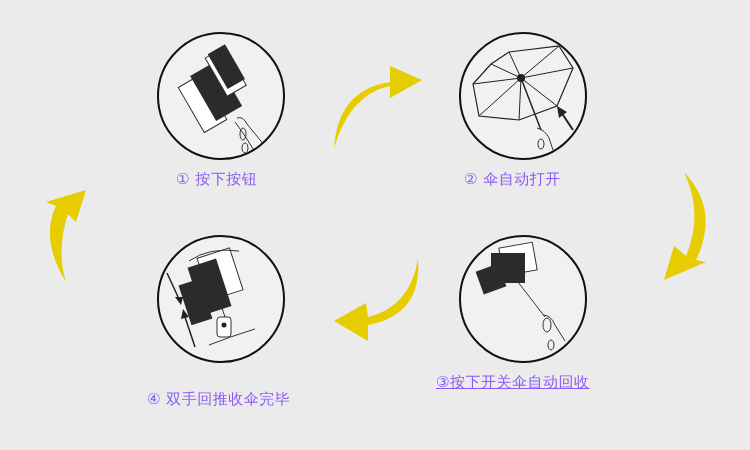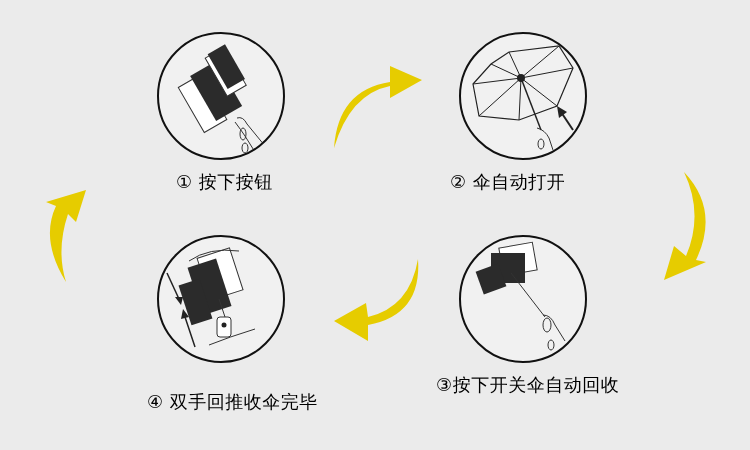--- a/index.html
+++ b/index.html
@@ -1,20 +1,20 @@
 <!DOCTYPE html>
 <html><head>
 <meta charset="utf-8">
 <style>
   html,body{margin:0;padding:0;}
   body{width:750px;height:450px;background:#ebebeb;position:relative;overflow:hidden;font-family:"DejaVu Sans",sans-serif;}
   .step{position:absolute;}
   .circle{position:absolute;width:124px;height:124px;border:2px solid #111;border-radius:50%;background:#f1f1f1;overflow:hidden;}
   .circle svg{position:absolute;left:0;top:0;}
-  .label{position:absolute;font-size:18px;color:#000000;white-space:nowrap;letter-spacing:0.5px;}
+  .label{position:absolute;font-size:15px;color:#8b5cf6;white-space:nowrap;letter-spacing:0.5px;}
   .arrow{position:absolute;}
 </style>
 </head>
 <body>
 
 <div class="step">
   <div class="circle" style="left:157px;top:32px;">
     <svg width="124" height="124" viewBox="0 0 124 124">
       <g transform="rotate(-30 60 60)">
         <rect x="28" y="34" width="26" height="52" fill="#fff" stroke="#333" stroke-width="1"></rect>
@@ -46,21 +46,21 @@
           <line x1="60" y1="44" x2="30" y2="30"></line>
       </g>
       <circle cx="60" cy="44" r="4" fill="#222"></circle>
       <line x1="60" y1="44" x2="80" y2="96" stroke="#222" stroke-width="1.5"></line>
       <path d="M76 94 Q84 96 88 104 L92 116" fill="none" stroke="#333" stroke-width="1"></path>
       <ellipse cx="80" cy="110" rx="3" ry="5" fill="none" stroke="#333" stroke-width="1"></ellipse>
       <line x1="112" y1="96" x2="100" y2="78" stroke="#222" stroke-width="2"></line>
       <polygon points="96,72 106,78 98,84" fill="#222"></polygon>
     </svg>
   </div>
-  <div class="label" style="left:450px;top:170px;">② 伞自动打开</div>
+  <div class="label" style="left:464px;top:170px;">② 伞自动打开</div>
 </div>
 
 <div class="step">
   <div class="circle" style="left:157px;top:235px;">
     <svg width="124" height="124" viewBox="0 0 124 124">
       <g transform="rotate(-18 60 50)">
         <rect x="48" y="16" width="34" height="44" fill="#fff" stroke="#333" stroke-width="1"></rect>
         <rect x="36" y="22" width="30" height="50" fill="#2b2b2b"></rect>
         <rect x="22" y="36" width="22" height="42" fill="#2b2b2b"></rect>
       </g>
@@ -83,21 +83,21 @@
     <svg width="124" height="124" viewBox="0 0 124 124">
       <rect x="40" y="8" width="34" height="28" fill="#fff" stroke="#333" stroke-width="1" transform="rotate(-10 57 22)"></rect>
       <rect x="30" y="16" width="34" height="30" fill="#2b2b2b"></rect>
       <rect x="18" y="30" width="24" height="24" fill="#2b2b2b" transform="rotate(-20 30 42)"></rect>
       <line x1="50" y1="36" x2="84" y2="80" stroke="#333" stroke-width="1"></line>
       <path d="M82 78 Q90 78 94 88 L104 104" fill="none" stroke="#333" stroke-width="1"></path>
       <ellipse cx="86" cy="88" rx="4" ry="7" fill="none" stroke="#333" stroke-width="1"></ellipse>
       <ellipse cx="90" cy="108" rx="3" ry="5" fill="none" stroke="#333" stroke-width="1"></ellipse>
     </svg>
   </div>
-  <div class="label" style="left:436px;top:373px;">③按下开关伞自动回收</div>
+  <div class="label" style="left:436px;top:373px;text-decoration:underline;">③按下开关伞自动回收</div>
 </div>
 
 <svg class="arrow" style="left:330px;top:50px;" width="95" height="100" viewBox="0 0 95 100">
   <path d="M4 98 Q8 40 60 32 L60 16 L92 30 L60 48 L60 36 Q20 44 4 98 Z" fill="#e6cc00"></path>
 </svg>
 
 <svg class="arrow" style="left:660px;top:170px;" width="60" height="115" viewBox="0 0 60 115">
   <path d="M24 2 Q60 40 36 90 L46 92 L4 110 L14 76 L26 86 Q44 44 24 2 Z" fill="#e6cc00"></path>
 </svg>
 

